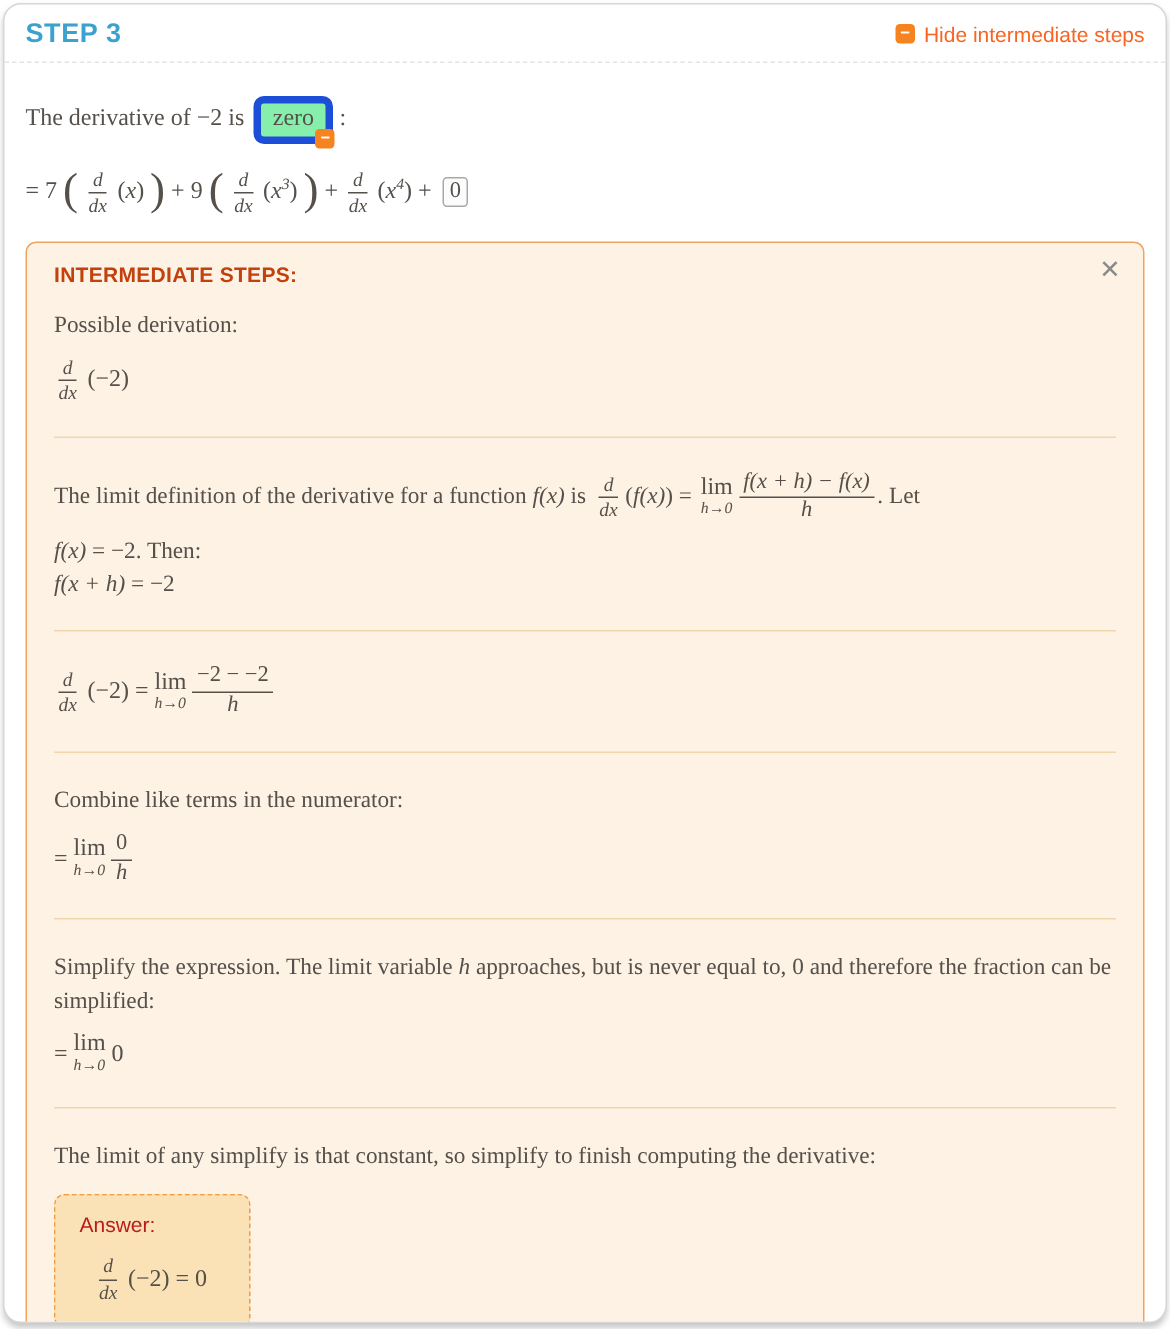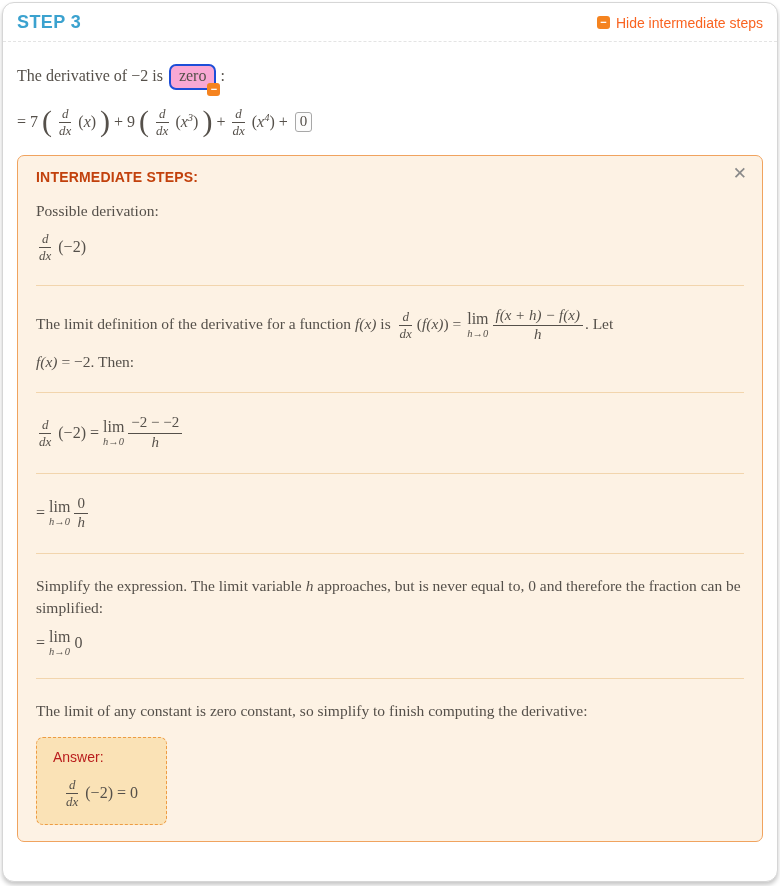--- a/index.html
+++ b/index.html
@@ -40,21 +40,21 @@
     width:13px; height:13px; border-radius:3px;
     background:var(--icon-orange,#f5831f);
     color:#fff; display:flex; align-items:center; justify-content:center;
     font-size:11px; font-weight:bold; line-height:1;
   }
   
   .card-body { padding:20px 14px 0 14px; }
   .intro-line { font-size:16px; margin:2px 0 0 0; }
   .chip {
     position:relative; display:inline-block;
-    border:2px solid #1d4ed8; background:#f9a8d4;
+    border:5px solid #1d4ed8; background:#86efac;
     border-radius:7px; padding:1px 8px 3px 8px; margin:0 4px 0 2px;
     cursor:pointer;
   }
   .chip-badge {
     position:absolute; right:-6px; bottom:-8px;
     width:13px; height:13px; border-radius:3px;
     background:var(--icon-orange,#f5831f); color:#fff;
     display:flex; align-items:center; justify-content:center;
     font-size:11px; font-weight:bold; line-height:1;
     font-family:"Liberation Sans",sans-serif;
@@ -190,20 +190,21 @@
             <span class="den mi">dx</span>
           </span><span>(</span><span class="mi">f(x)</span><span>) = </span><span class="lim">
             <span class="lim-word">lim</span>
             <span class="lim-sub">h→0</span>
           </span><span class="frac frac-md">
             <span class="num mi">f(x + h) − f(x)</span>
             <span class="den mi">h</span>
           </span><span>. Let</span>
       </div>
       <div class="mline"><span class="mi">f(x)</span><span> = −2. Then:</span></div>
+      <div class="mline"><span class="mi">f(x + h)</span><span> = −2</span></div>
 
       <hr class="divider">
 
       
       <div class="mrow" style="margin-top:6px">
         <span class="frac frac-sm">
           <span class="num mi">d</span>
           <span class="den mi">dx</span>
         </span>
         <span>(−2) =</span>
@@ -213,20 +214,21 @@
         </span>
         <span class="frac frac-md">
           <span class="num">−2 − −2</span>
           <span class="den mi">h</span>
         </span>
       </div>
 
       <hr class="divider">
 
       
+      <div class="sec-label">Combine like terms in the numerator:</div>
       <div class="mrow" style="margin-top:6px">
         <span>=</span>
         <span class="lim">
           <span class="lim-word">lim</span>
           <span class="lim-sub">h→0</span>
         </span>
         <span class="frac frac-md">
           <span class="num">0</span>
           <span class="den mi">h</span>
         </span>
@@ -243,21 +245,21 @@
         <span class="lim">
           <span class="lim-word">lim</span>
           <span class="lim-sub">h→0</span>
         </span>
         <span>0</span>
       </div>
 
       <hr class="divider">
 
       
-      <div class="sec-label">The limit of any constant is zero constant, so simplify to finish computing the derivative:</div>
+      <div class="sec-label">The limit of any simplify is that constant, so simplify to finish computing the derivative:</div>
       <div class="answer-box">
         <div class="answer-label">Answer:</div>
         <div class="mrow">
           <span class="frac frac-sm">
             <span class="num mi">d</span>
             <span class="den mi">dx</span>
           </span>
           <span>(−2) = 0</span>
         </div>
       </div>

